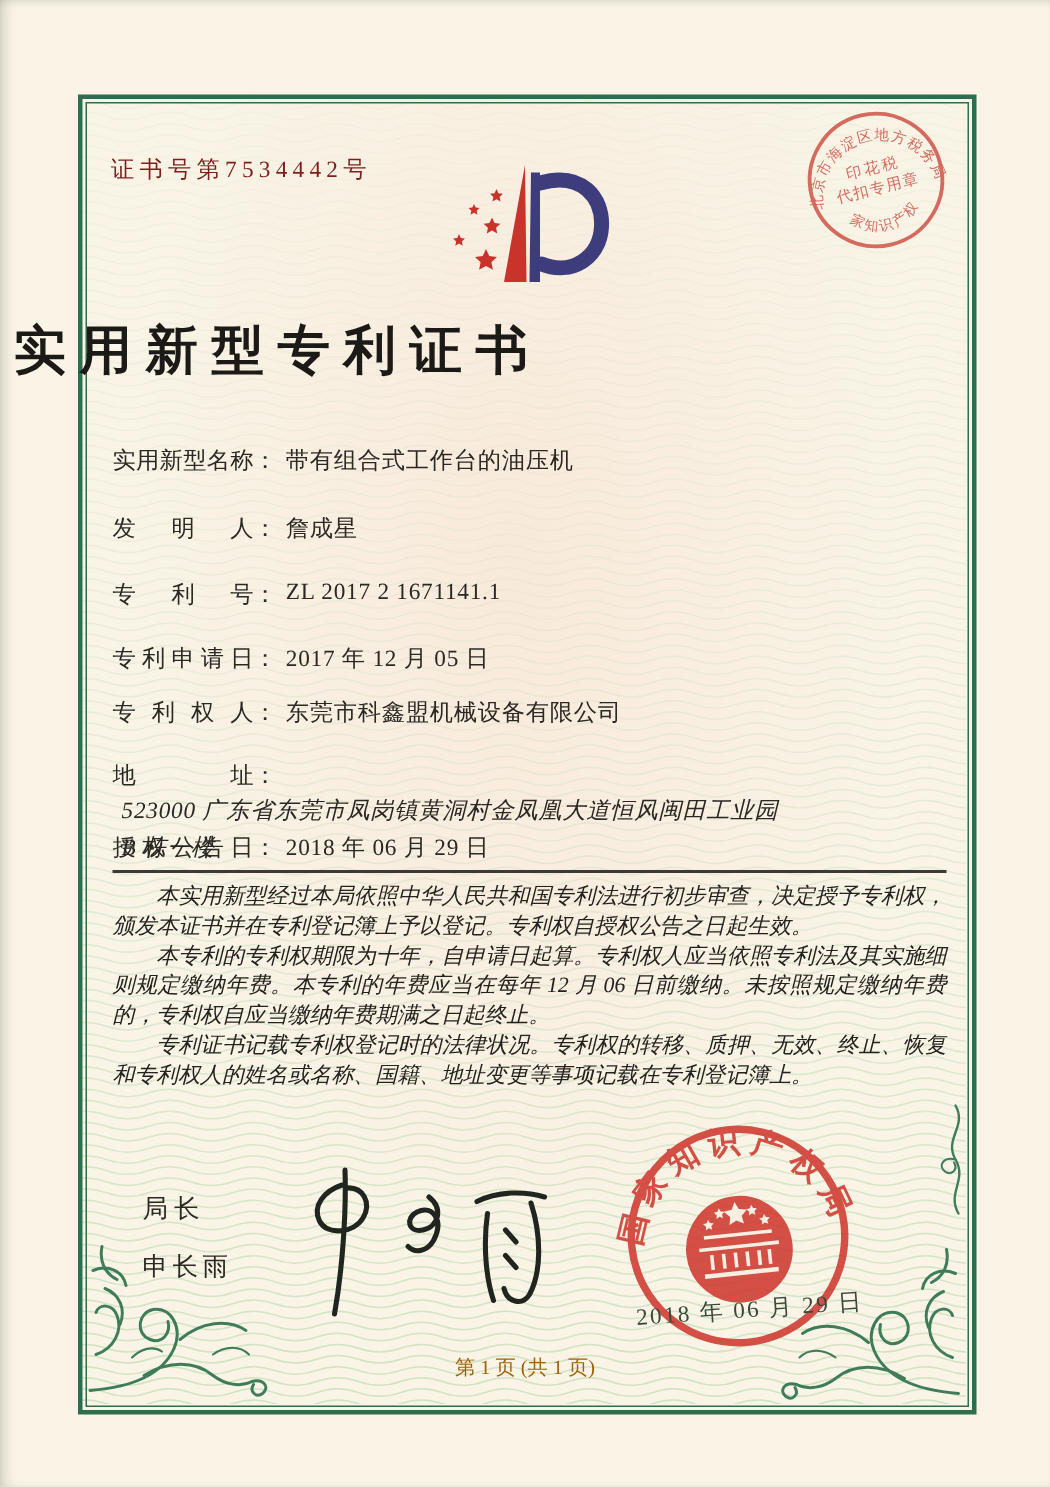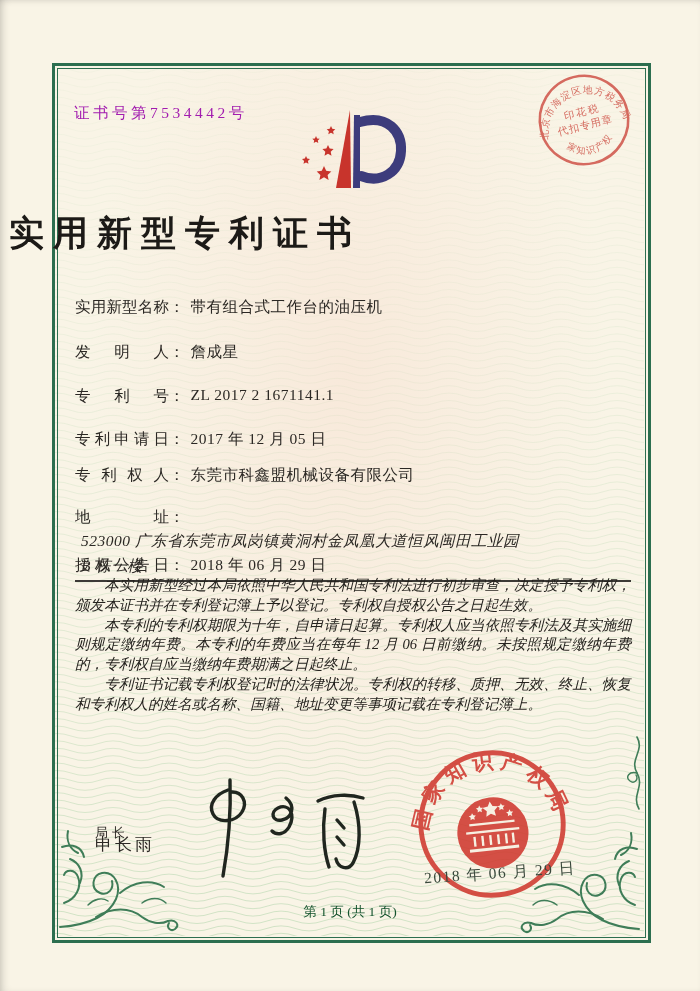--- a/index.html
+++ b/index.html
@@ -8,42 +8,42 @@
     background:#f9f4e6;overflow:hidden;
     font-family:"Liberation Serif","DejaVu Serif",serif;color:#2b2824;
     box-shadow:inset 6px 0 10px -5px rgba(0,0,0,.22), inset 0 4px 8px -5px rgba(0,0,0,.15);
   }
   .tint{position:absolute;left:52px;top:63px;width:593px;height:874px;
     background:radial-gradient(ellipse at 50% 36%, rgba(246,216,200,.38), rgba(246,216,200,0) 62%);
     pointer-events:none;}
   .frame{position:absolute;left:52px;top:63px;width:593px;height:874px;border:3px solid #2c6e4f;}
   .frame .inner{position:absolute;left:2px;top:2px;right:2px;bottom:2px;border:1px solid #2c6e4f;}
   .waves{position:absolute;left:53px;top:64px;width:591px;height:872px;}
-  .cert-no{position:absolute;left:74px;top:103px;font-size:15.5px;letter-spacing:3.5px;color:#a21caf;}
+  .cert-no{position:absolute;left:74px;top:103px;font-size:15.5px;letter-spacing:3.5px;color:#7f1d1d;}
   .logo{position:absolute;left:288px;top:100px;}
   .tax-stamp{position:absolute;left:530px;top:66px;transform:rotate(-14deg);opacity:.85;}
   .title{position:absolute;left:0;top:210px;width:100%;text-align:left;
     font-size:35px;font-weight:600;letter-spacing:9px;text-indent:9px;color:#1c1a17;}
   .row{position:absolute;left:75px;width:556px;font-size:15.5px;}
   .flabel{display:inline-block;width:94px;text-align:justify;text-align-last:justify;vertical-align:top;}
   .colon{display:inline-block;vertical-align:top;}
   .fvalue{display:inline-block;margin-left:6px;vertical-align:top;letter-spacing:.5px;}
   .addr .fvalue{width:442px;line-height:25px;font-style:italic;}
   .pair2{position:absolute;left:313px;top:0;}
   .divider{position:absolute;left:75px;top:580px;width:556px;height:1.5px;background:#3c3a36;}
-  .paras{position:absolute;left:75px;top:576px;width:556px;font-size:14.6px;line-height:19.8px;
+  .paras{position:absolute;left:75px;top:589px;width:556px;font-size:14.6px;line-height:19.8px;
     text-align:justify;font-style:italic;color:#24221e;}
   .paras p{margin:0;text-indent:2em;}
-  .sig-title{position:absolute;left:95px;top:824px;font-size:13px;letter-spacing:4px;}
+  .sig-title{position:absolute;left:95px;top:794px;font-size:17px;letter-spacing:4px;}
   .sig-name{position:absolute;left:95px;top:833px;font-size:17px;letter-spacing:3px;}
   .sig-script{position:absolute;left:190px;top:770px;}
   .seal{position:absolute;left:408px;top:740px;transform:rotate(-6deg);opacity:.88;}
   .seal-date{position:absolute;left:424px;top:863px;font-size:15.5px;color:#39483b;
     letter-spacing:1.5px;transform:rotate(-4deg);}
-  .footer{position:absolute;left:0;top:903px;width:100%;text-align:center;font-size:13.5px;color:#14532d;}
+  .footer{position:absolute;left:0;top:903px;width:100%;text-align:center;font-size:13.5px;color:#a16207;}
   .orn{position:absolute;}
   .orn-left{left:54px;top:805px;}
   .orn-right{left:495px;top:727px;transform:scale(-1,1);}
 </style>
 </head>
 <body>
 
 <div class="page">
 
   <svg id="waves" class="waves" stroke="#b9d8b2" fill="none" stroke-width="1">

